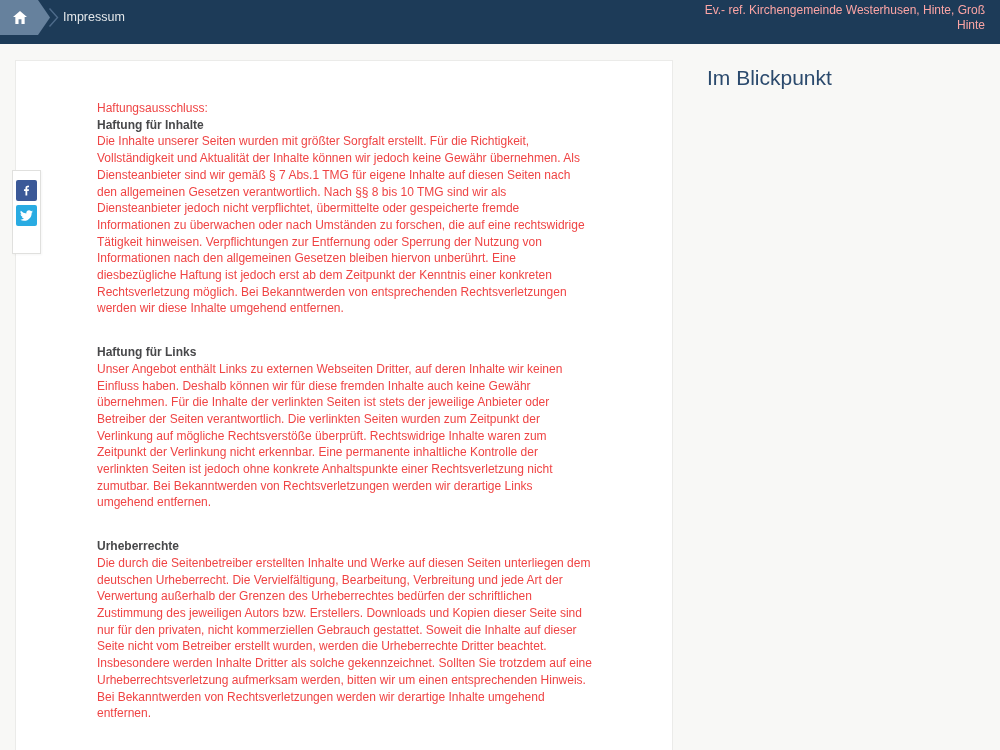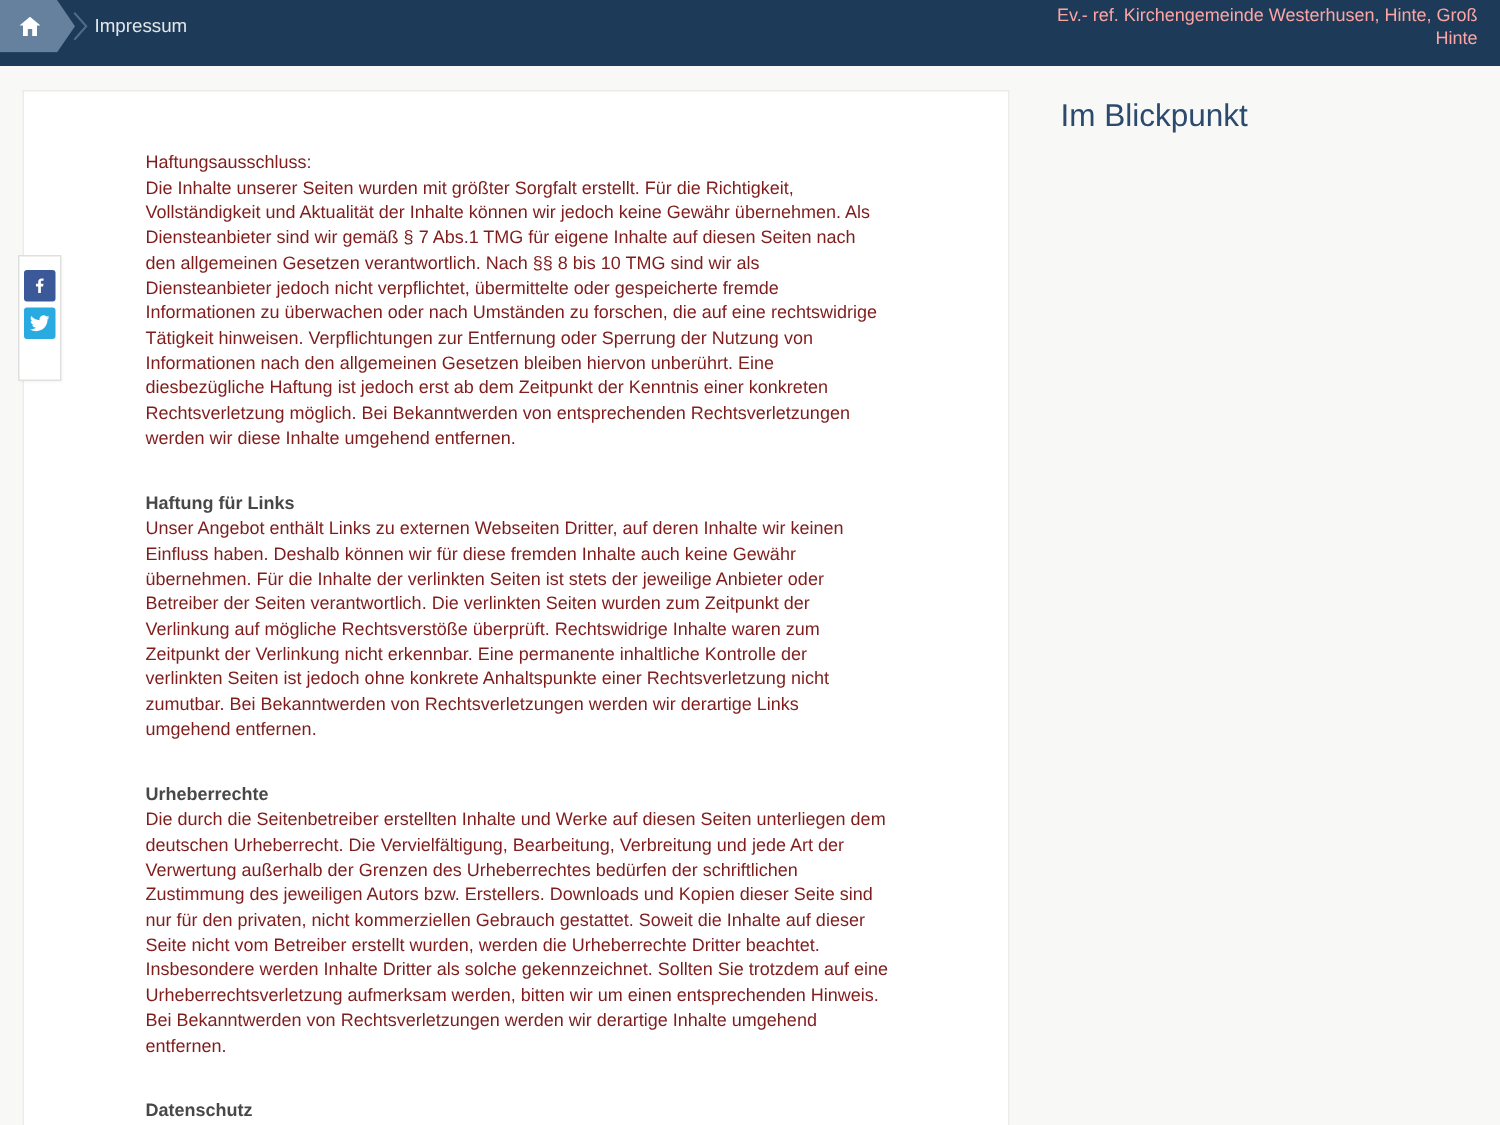--- a/index.html
+++ b/index.html
@@ -49,21 +49,21 @@
     background: #ffffff;
     border: 1px solid #ebebe9;
     border-bottom: none;
     padding: 39px 80px 0 81px;
   }
   .card p, .card h3 {
     margin: 0;
     font-size: 12px;
     line-height: 16.7px;
   }
-  .card p { color: #7f1d1d; font-weight: normal; }
+  .card p { color: #ef4444; font-weight: normal; }
   .card h3 { color: #48484a; font-weight: bold; }
   .card section { margin-top: 27px; }
   .card section:first-of-type { margin-top: 0; }
 
   
   .social-panel {
     position: absolute; left: 12px; top: 170px;
     width: 29px;
     background: #ffffff;
     border: 1px solid #e0e0de;
@@ -110,20 +110,21 @@
   <div class="site-title">
     <div>Ev.- ref. Kirchengemeinde Westerhusen, Hinte, Groß</div>
     <div>Hinte</div>
   </div>
 </div>
 
 <div class="card">
   <p>Haftungsausschluss:</p>
 
   <section>
+    <h3>Haftung für Inhalte</h3>
     <p>Die Inhalte unserer Seiten wurden mit größter Sorgfalt erstellt. Für die Richtigkeit, Vollständigkeit und Aktualität der Inhalte können wir jedoch keine Gewähr übernehmen. Als Diensteanbieter sind wir gemäß § 7 Abs.1 TMG für eigene Inhalte auf diesen Seiten nach den allgemeinen Gesetzen verantwortlich. Nach §§ 8 bis 10 TMG sind wir als Diensteanbieter jedoch nicht verpflichtet, übermittelte oder gespeicherte fremde Informationen zu überwachen oder nach Umständen zu forschen, die auf eine rechtswidrige Tätigkeit hinweisen. Verpflichtungen zur Entfernung oder Sperrung der Nutzung von Informationen nach den allgemeinen Gesetzen bleiben hiervon unberührt. Eine diesbezügliche Haftung ist jedoch erst ab dem Zeitpunkt der Kenntnis einer konkreten Rechtsverletzung möglich. Bei Bekanntwerden von entsprechenden Rechtsverletzungen werden wir diese Inhalte umgehend entfernen.</p>
   </section>
 
   <section>
     <h3>Haftung für Links</h3>
     <p>Unser Angebot enthält Links zu externen Webseiten Dritter, auf deren Inhalte wir keinen Einfluss haben. Deshalb können wir für diese fremden Inhalte auch keine Gewähr übernehmen. Für die Inhalte der verlinkten Seiten ist stets der jeweilige Anbieter oder Betreiber der Seiten verantwortlich. Die verlinkten Seiten wurden zum Zeitpunkt der Verlinkung auf mögliche Rechtsverstöße überprüft. Rechtswidrige Inhalte waren zum Zeitpunkt der Verlinkung nicht erkennbar. Eine permanente inhaltliche Kontrolle der verlinkten Seiten ist jedoch ohne konkrete Anhaltspunkte einer Rechtsverletzung nicht zumutbar. Bei Bekanntwerden von Rechtsverletzungen werden wir derartige Links umgehend entfernen.</p>
   </section>
 
   <section>
     <h3>Urheberrechte</h3>

